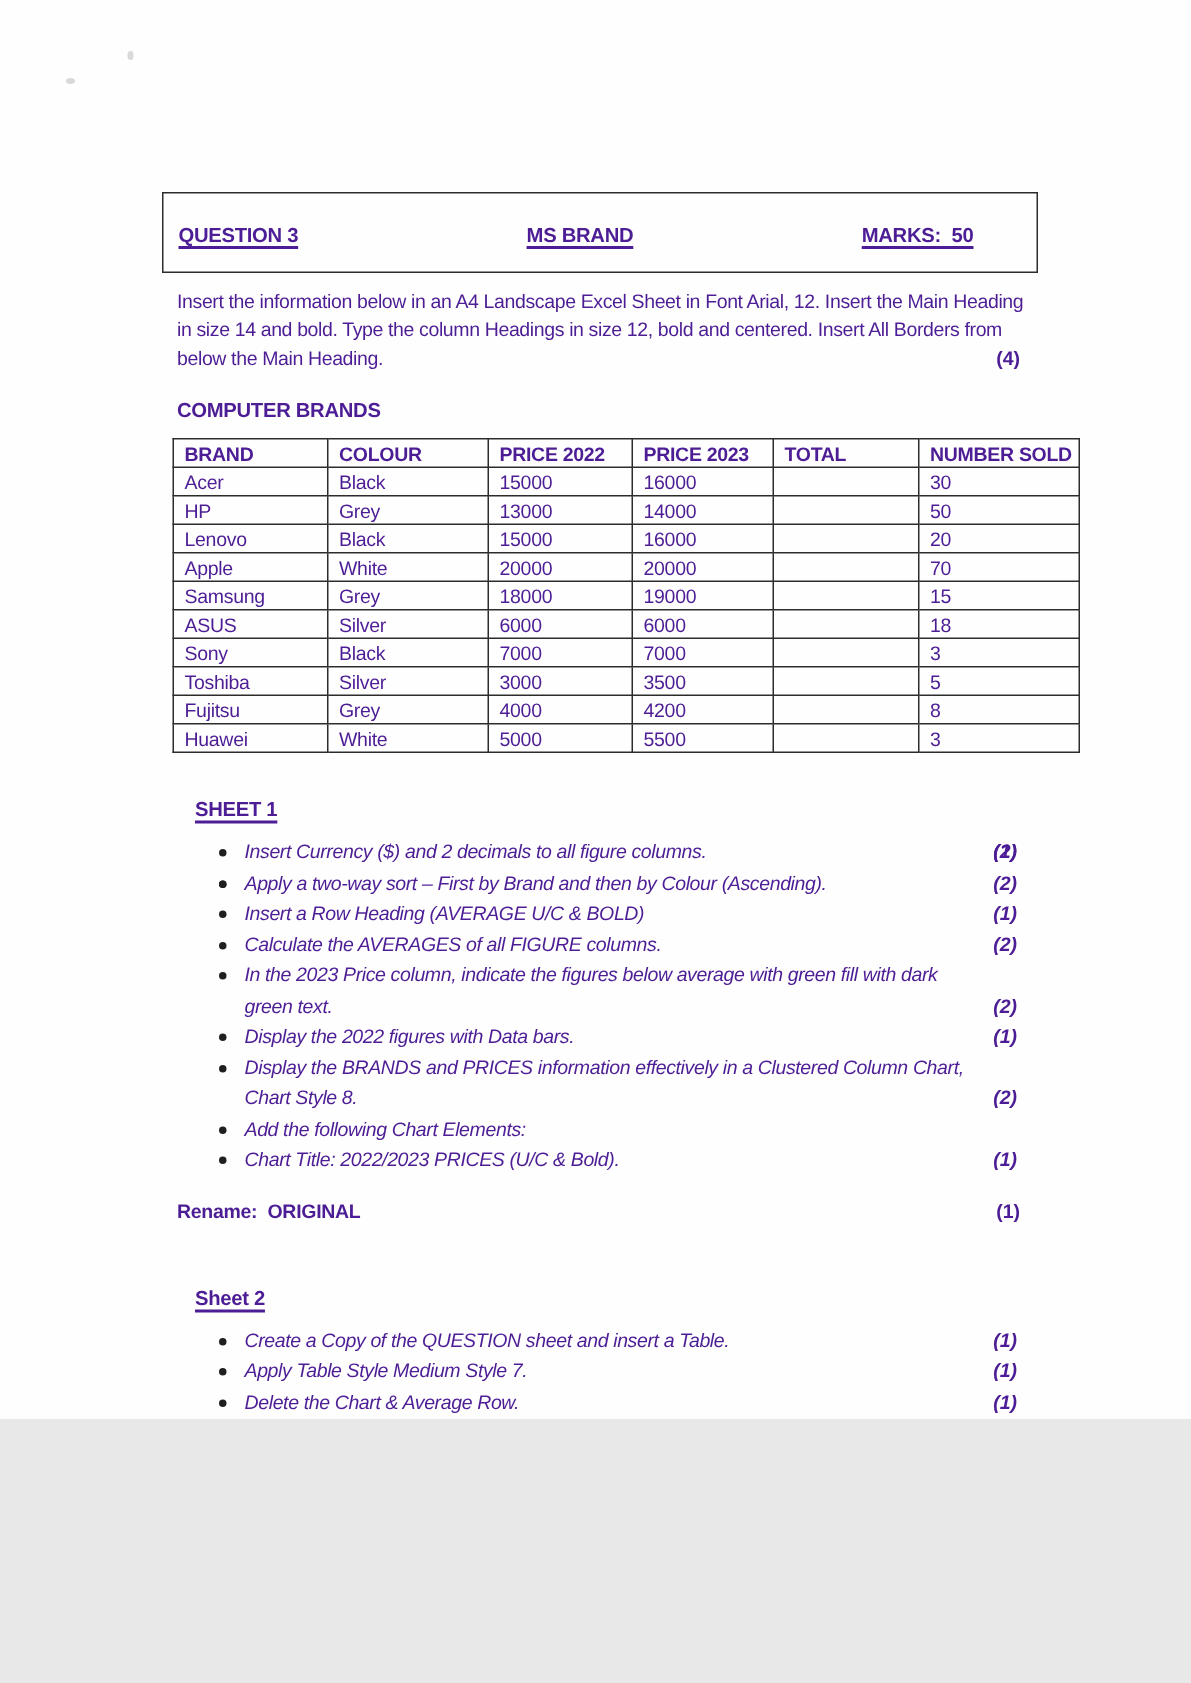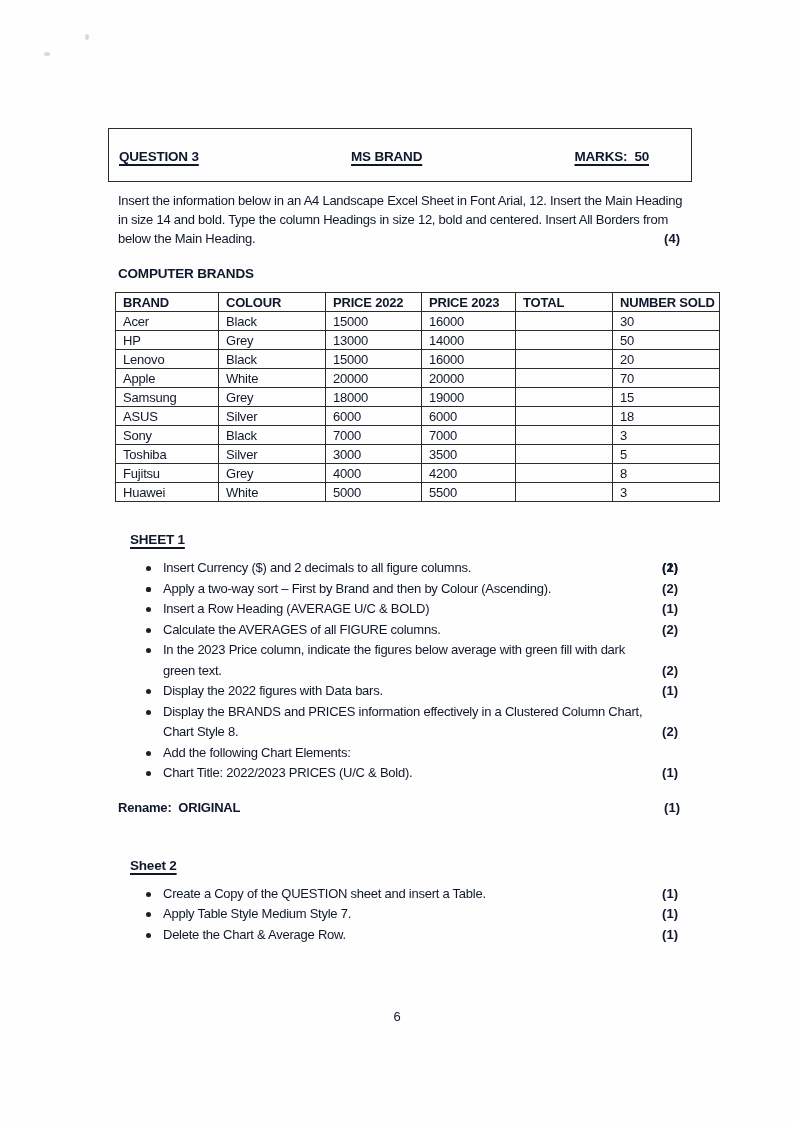--- a/index.html
+++ b/index.html
@@ -1,24 +1,24 @@
 <!DOCTYPE html>
 <html><head>
 <meta charset="utf-8">
 <style>
   * { margin: 0; padding: 0; box-sizing: border-box; }
   html, body { background: #e8e8e8; }
   .page {
     position: relative;
     width: 794px;
-    height: 1122px;
+    height: 946px;
     margin: 0 auto;
     background: #fefefe;
     font-family: "Liberation Sans", "DejaVu Sans", sans-serif;
-    color: #0f172a;
+    color: #4c1d95;
     overflow: hidden;
   }
   [data-bind] { white-space: pre-wrap; }
   .b { font-weight: bold; }
   .u { text-decoration: underline; text-decoration-thickness: 1.5px; text-underline-offset: 3px; }
 
   .artifact { position: absolute; background: #b9b9b9; opacity: .55; border-radius: 50%; }
   .a1 { left: 85px; top: 34px; width: 4px; height: 6px; }
   .a2 { left: 44px; top: 52px; width: 6px; height: 4px; }
 
@@ -99,20 +99,21 @@
     margin-top: 11px;
     padding-left: 25px;
     font-size: 13px;
     line-height: 20.5px;
     letter-spacing: -0.25px;
   }
   ul.tasks li {
     position: relative;
     padding-left: 20px;
     padding-right: 40px;
+    font-style: italic;
   }
   ul.tasks li::before {
     content: "";
     position: absolute;
     left: 3px;
     top: 8px;
     width: 5px;
     height: 5px;
     border-radius: 50%;
     background: #1f1f1f;

